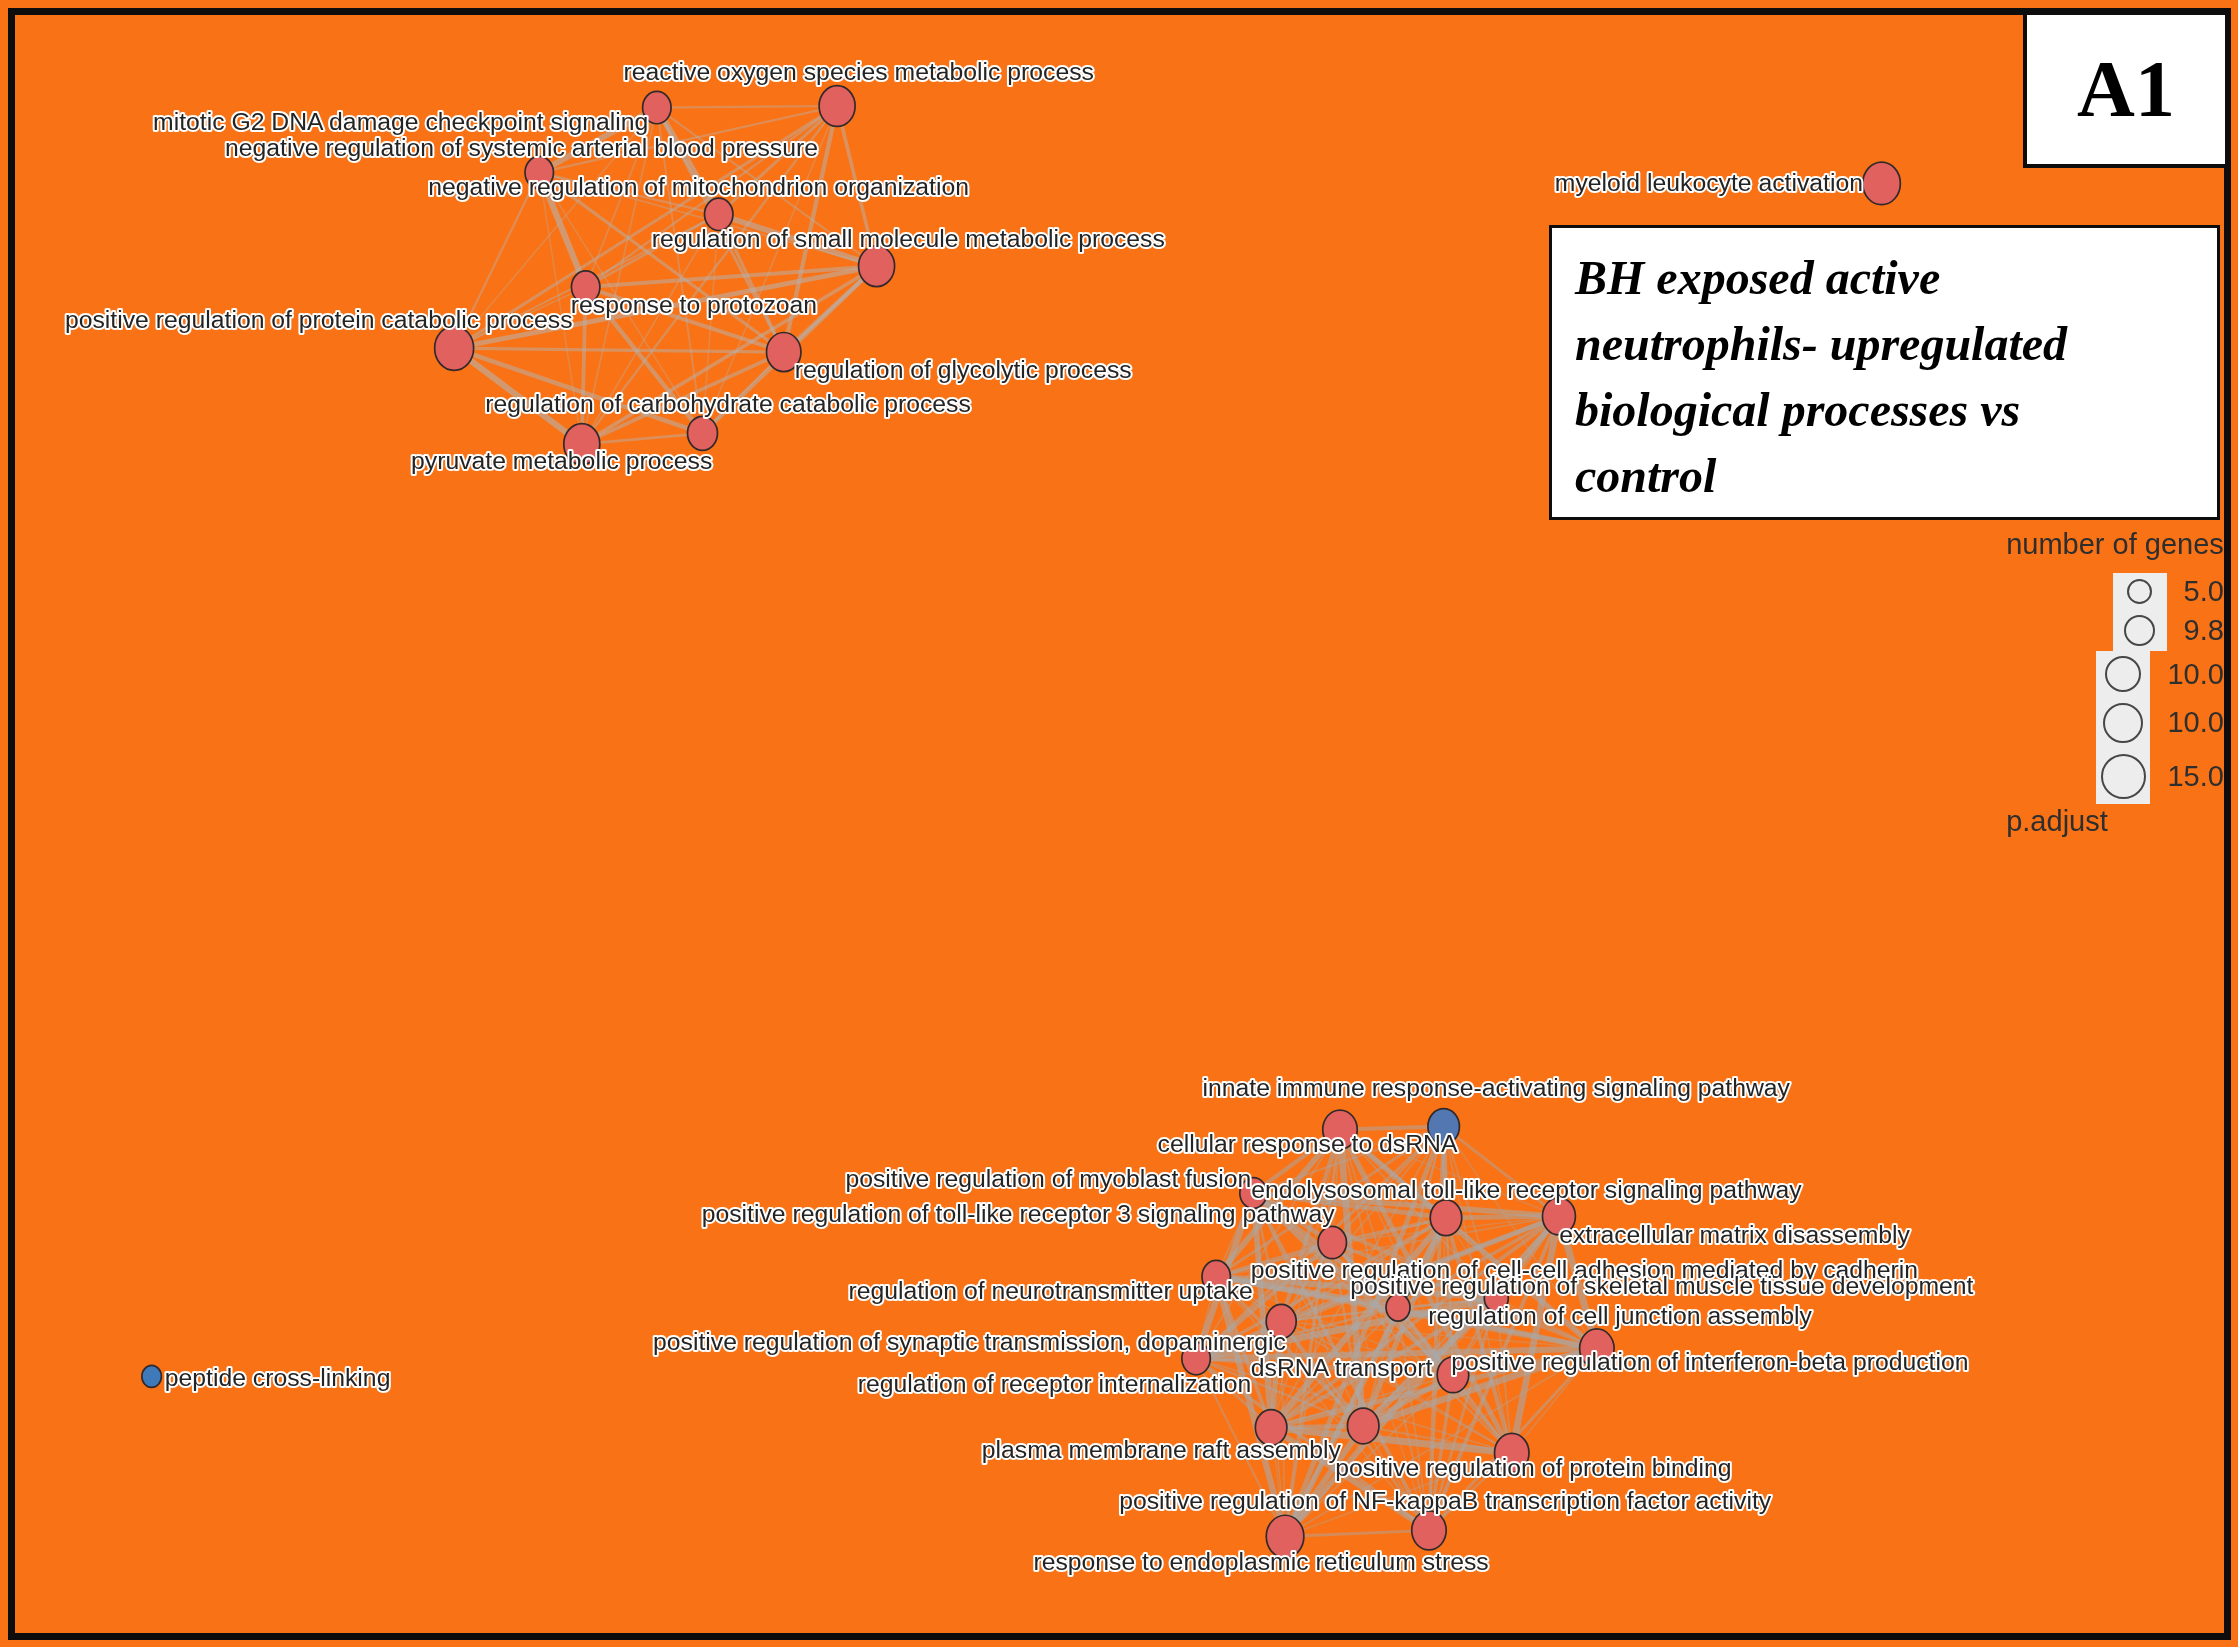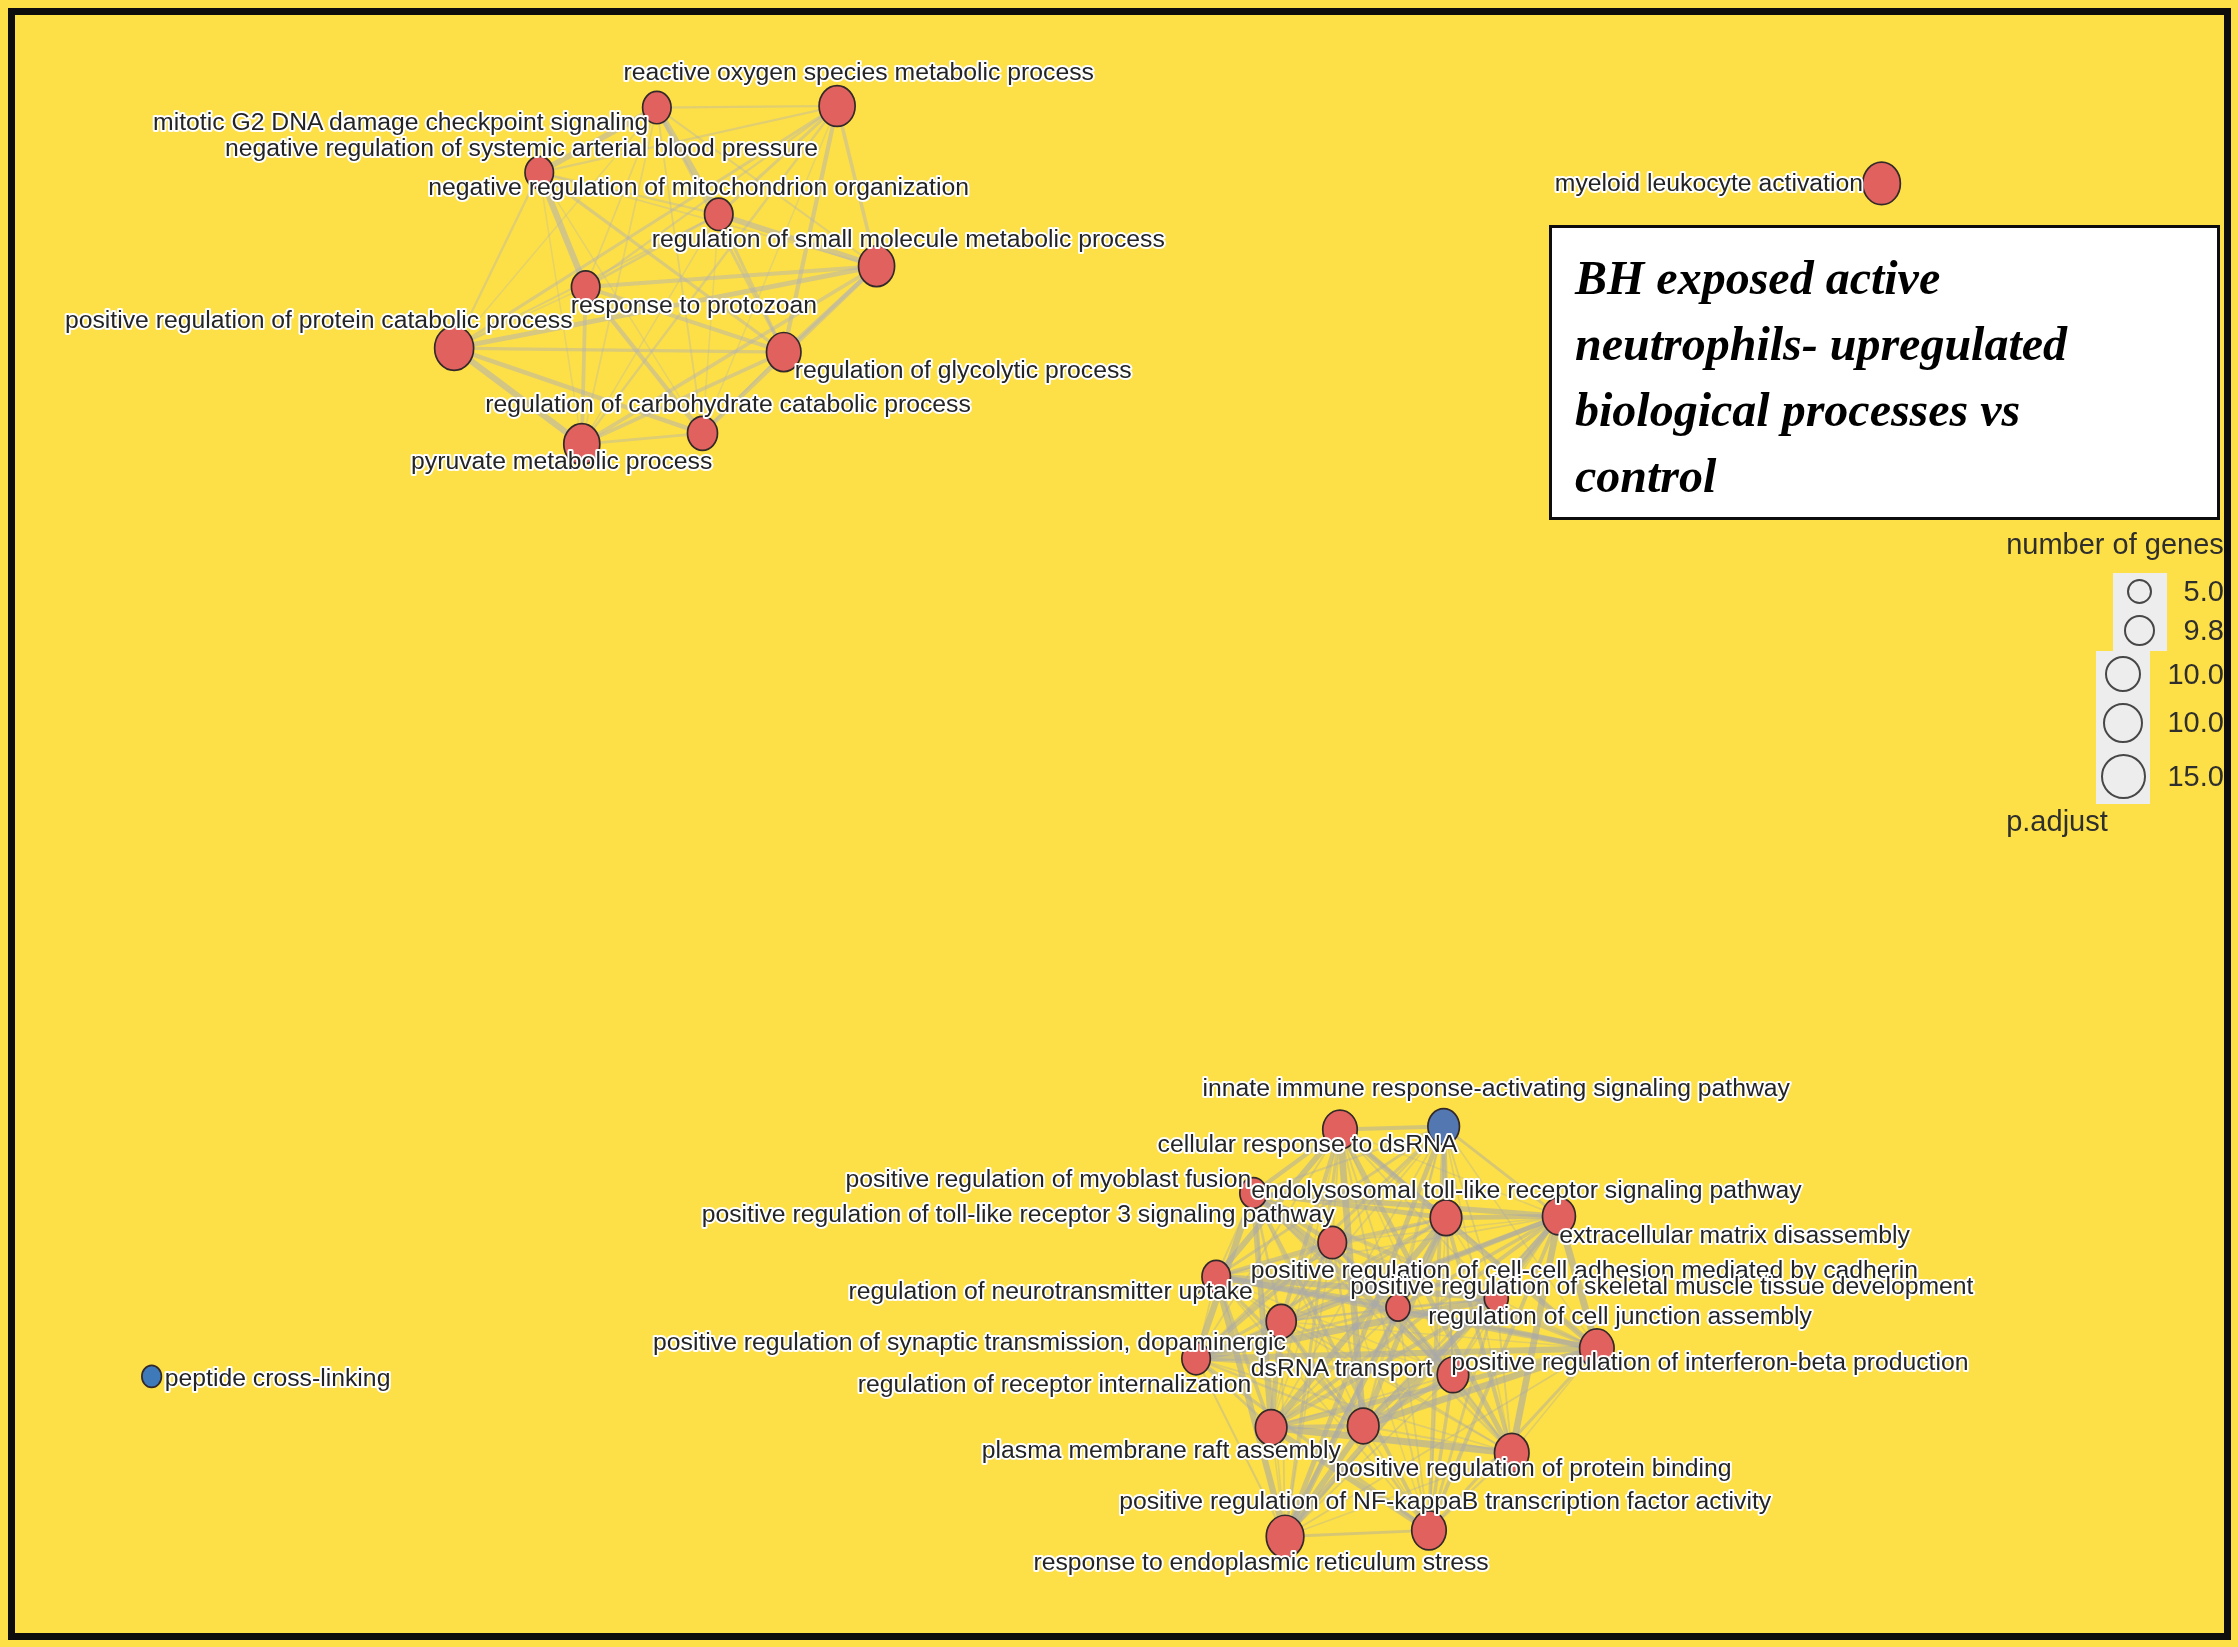--- a/index.html
+++ b/index.html
@@ -1,16 +1,16 @@
 <!DOCTYPE html>
 <html style="font-size:12.4px"><head>
 <meta charset="utf-8">
 <style>
   html,body{margin:0;padding:0;background:#ffffff;}
-  #stage{position:relative;width:2239px;height:1648px;background:#fde047;overflow:hidden;
+  #stage{position:relative;width:2239px;height:1648px;background:#f97316;overflow:hidden;
          font-family:"Liberation Sans", sans-serif;}
   #net{position:absolute;left:0;top:0;z-index:1;}
   .frame{position:absolute;left:7.7px;top:7.7px;right:7.7px;bottom:7.7px;border:7px solid #0d0d0d;z-index:3;pointer-events:none;}
   .panel-box{position:absolute;left:2023px;top:10.8px;width:198px;height:149px;border:4.6px solid #0d0d0d;background:#ffffff;
              display:flex;align-items:center;justify-content:center;z-index:4;}
   .panel-box span{font-family:"Liberation Serif", serif;font-weight:700;font-size:80px;color:#000;}
   .title-box{position:absolute;left:1549px;top:225px;width:671px;height:295px;border:3.9px solid #0d0d0d;background:#ffffff;
              box-sizing:border-box;z-index:4;}
   .title-box .txt{font-family:"Liberation Serif", serif;font-weight:700;font-size:48px;line-height:66px;color:#000;
              white-space:pre-line;padding:17px 7.7px 0 23px;letter-spacing:0px;font-style:italic;}
@@ -290,20 +290,23 @@
       <text x="2210" y="1771" text-anchor="middle" class="nlabel">positive regulation of interferon-beta production</text>
       <text x="1734" y="1779" text-anchor="middle" class="nlabel">dsRNA transport</text>
       <text x="1501" y="1884" text-anchor="middle" class="nlabel">plasma membrane raft assembly</text>
       <text x="1982" y="1908" text-anchor="middle" class="nlabel">positive regulation of protein binding</text>
       <text x="1868" y="1950" text-anchor="middle" class="nlabel">positive regulation of NF-kappaB transcription factor activity</text>
       <text x="1630" y="2029" text-anchor="middle" class="nlabel">response to endoplasmic reticulum stress</text>
     </svg>
 
   <div class="frame"></div>
 
+  <div class="panel-box">
+    <span>A1</span>
+  </div>
 
   <div class="title-box">
     <div class="txt">BH exposed active
 neutrophils- upregulated
 biological processes vs
 control</div>
   </div>
 
   <div class="size-legend">
     <div class="legend-title">number of genes</div>

